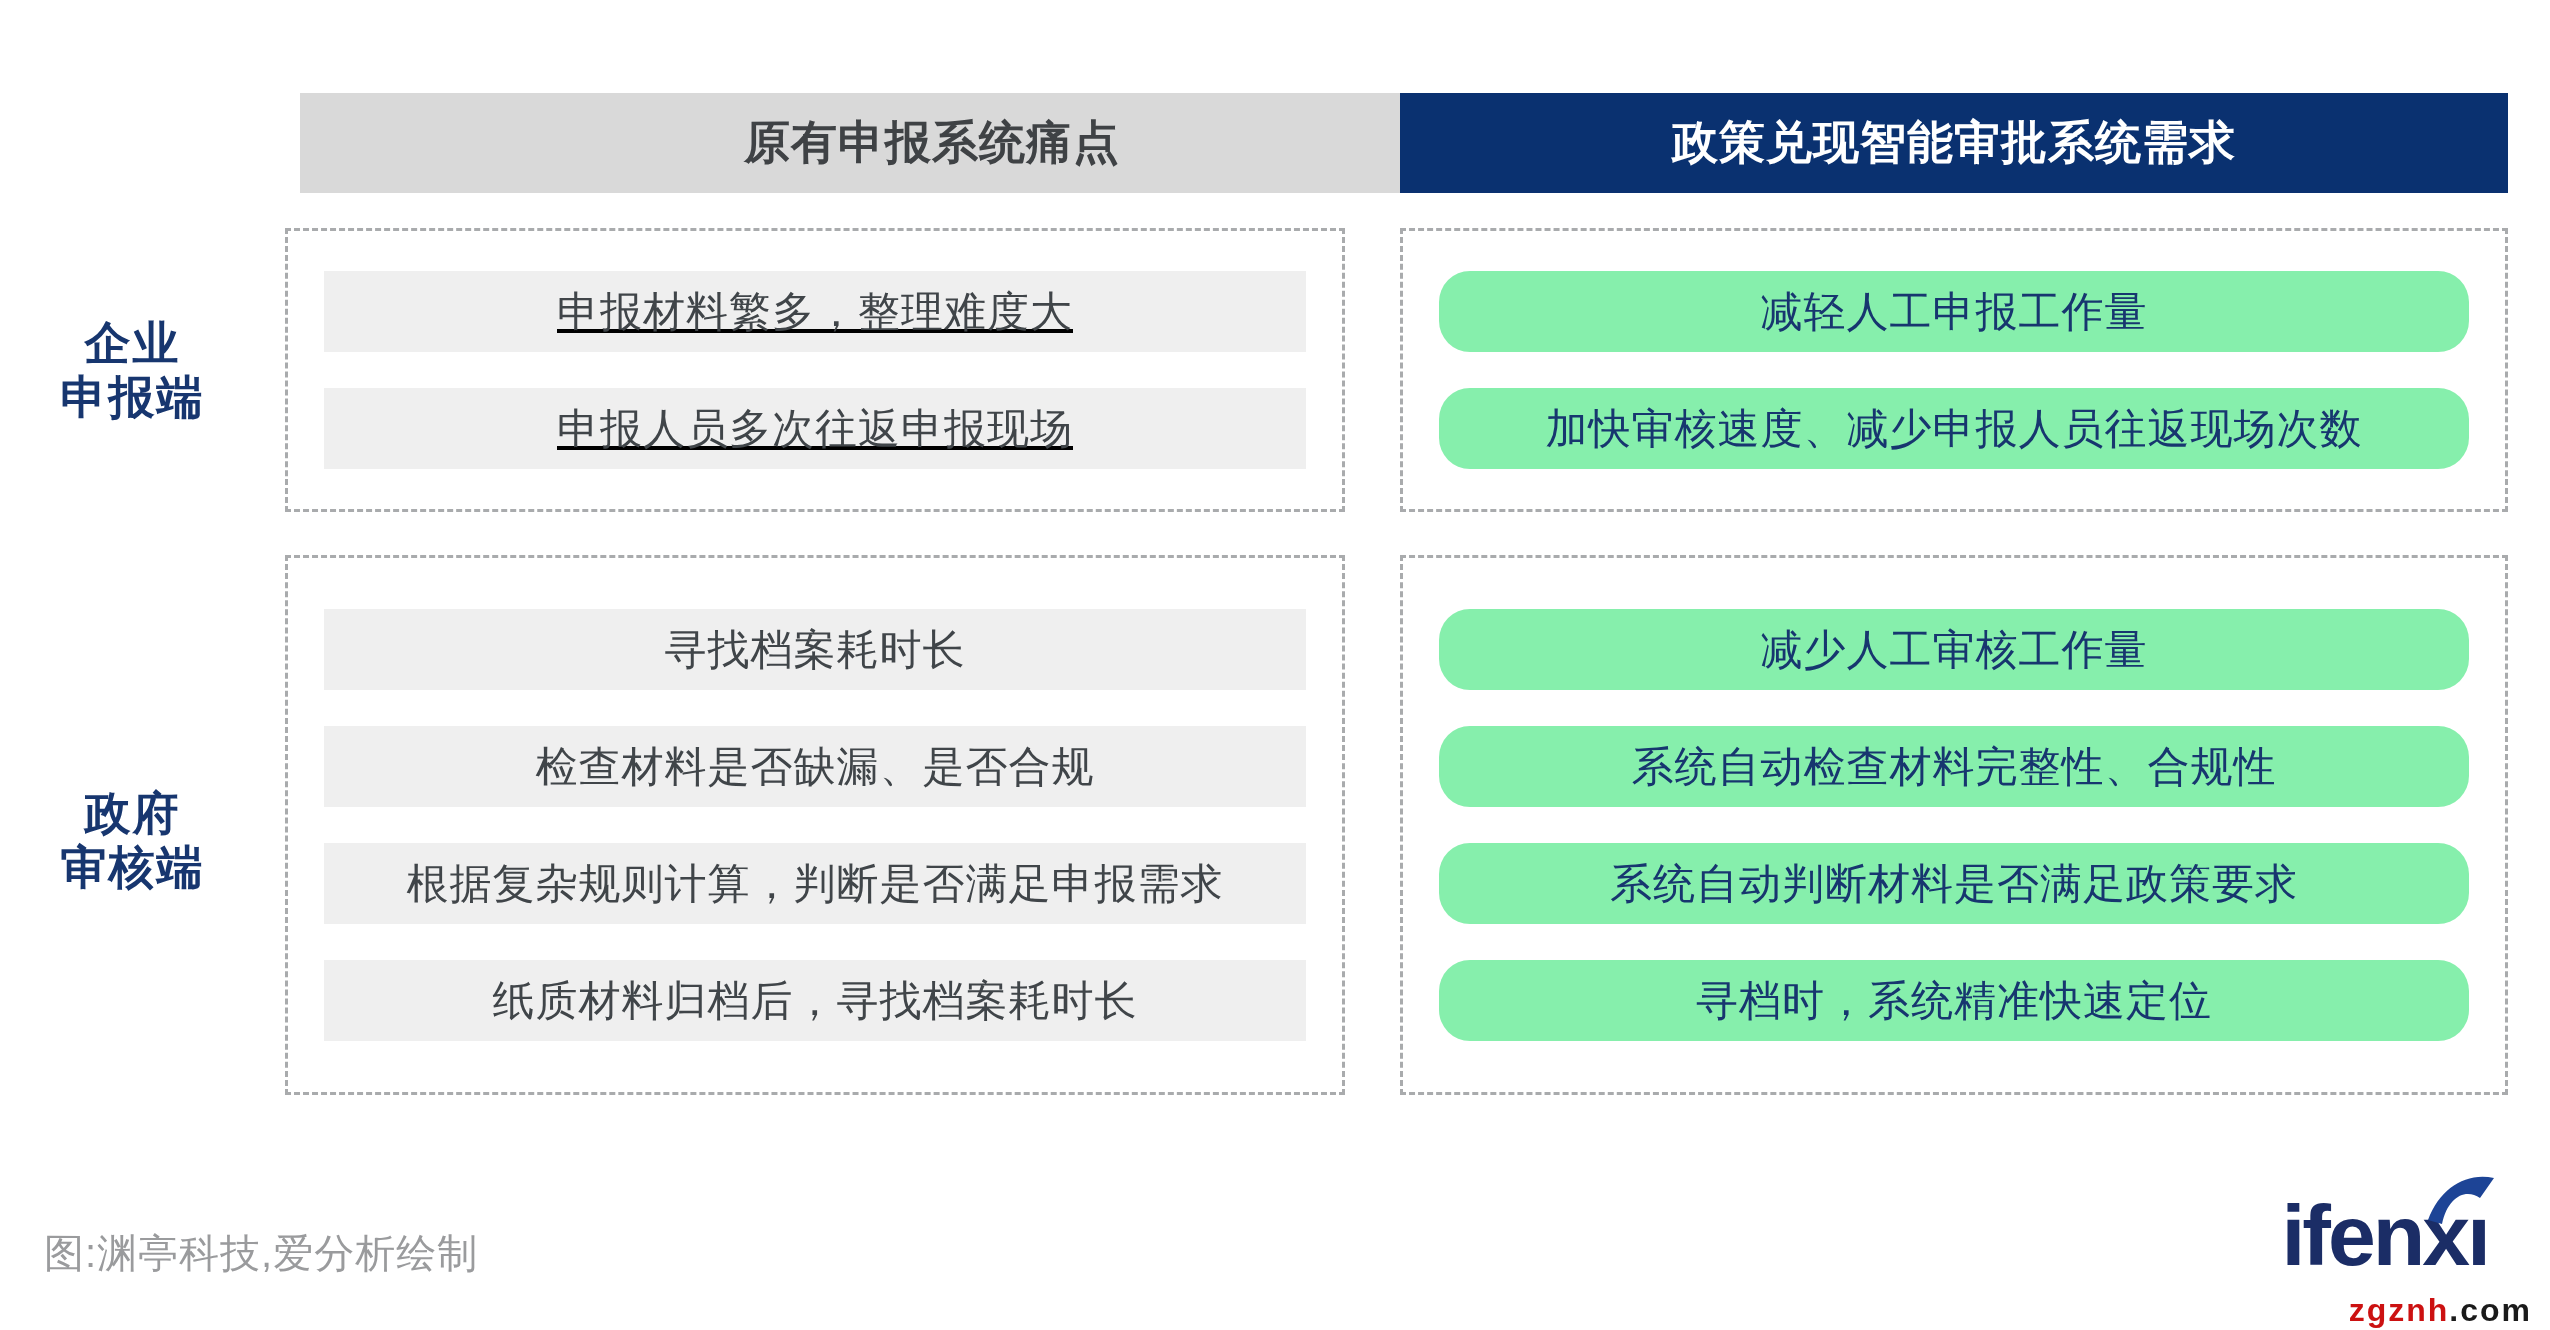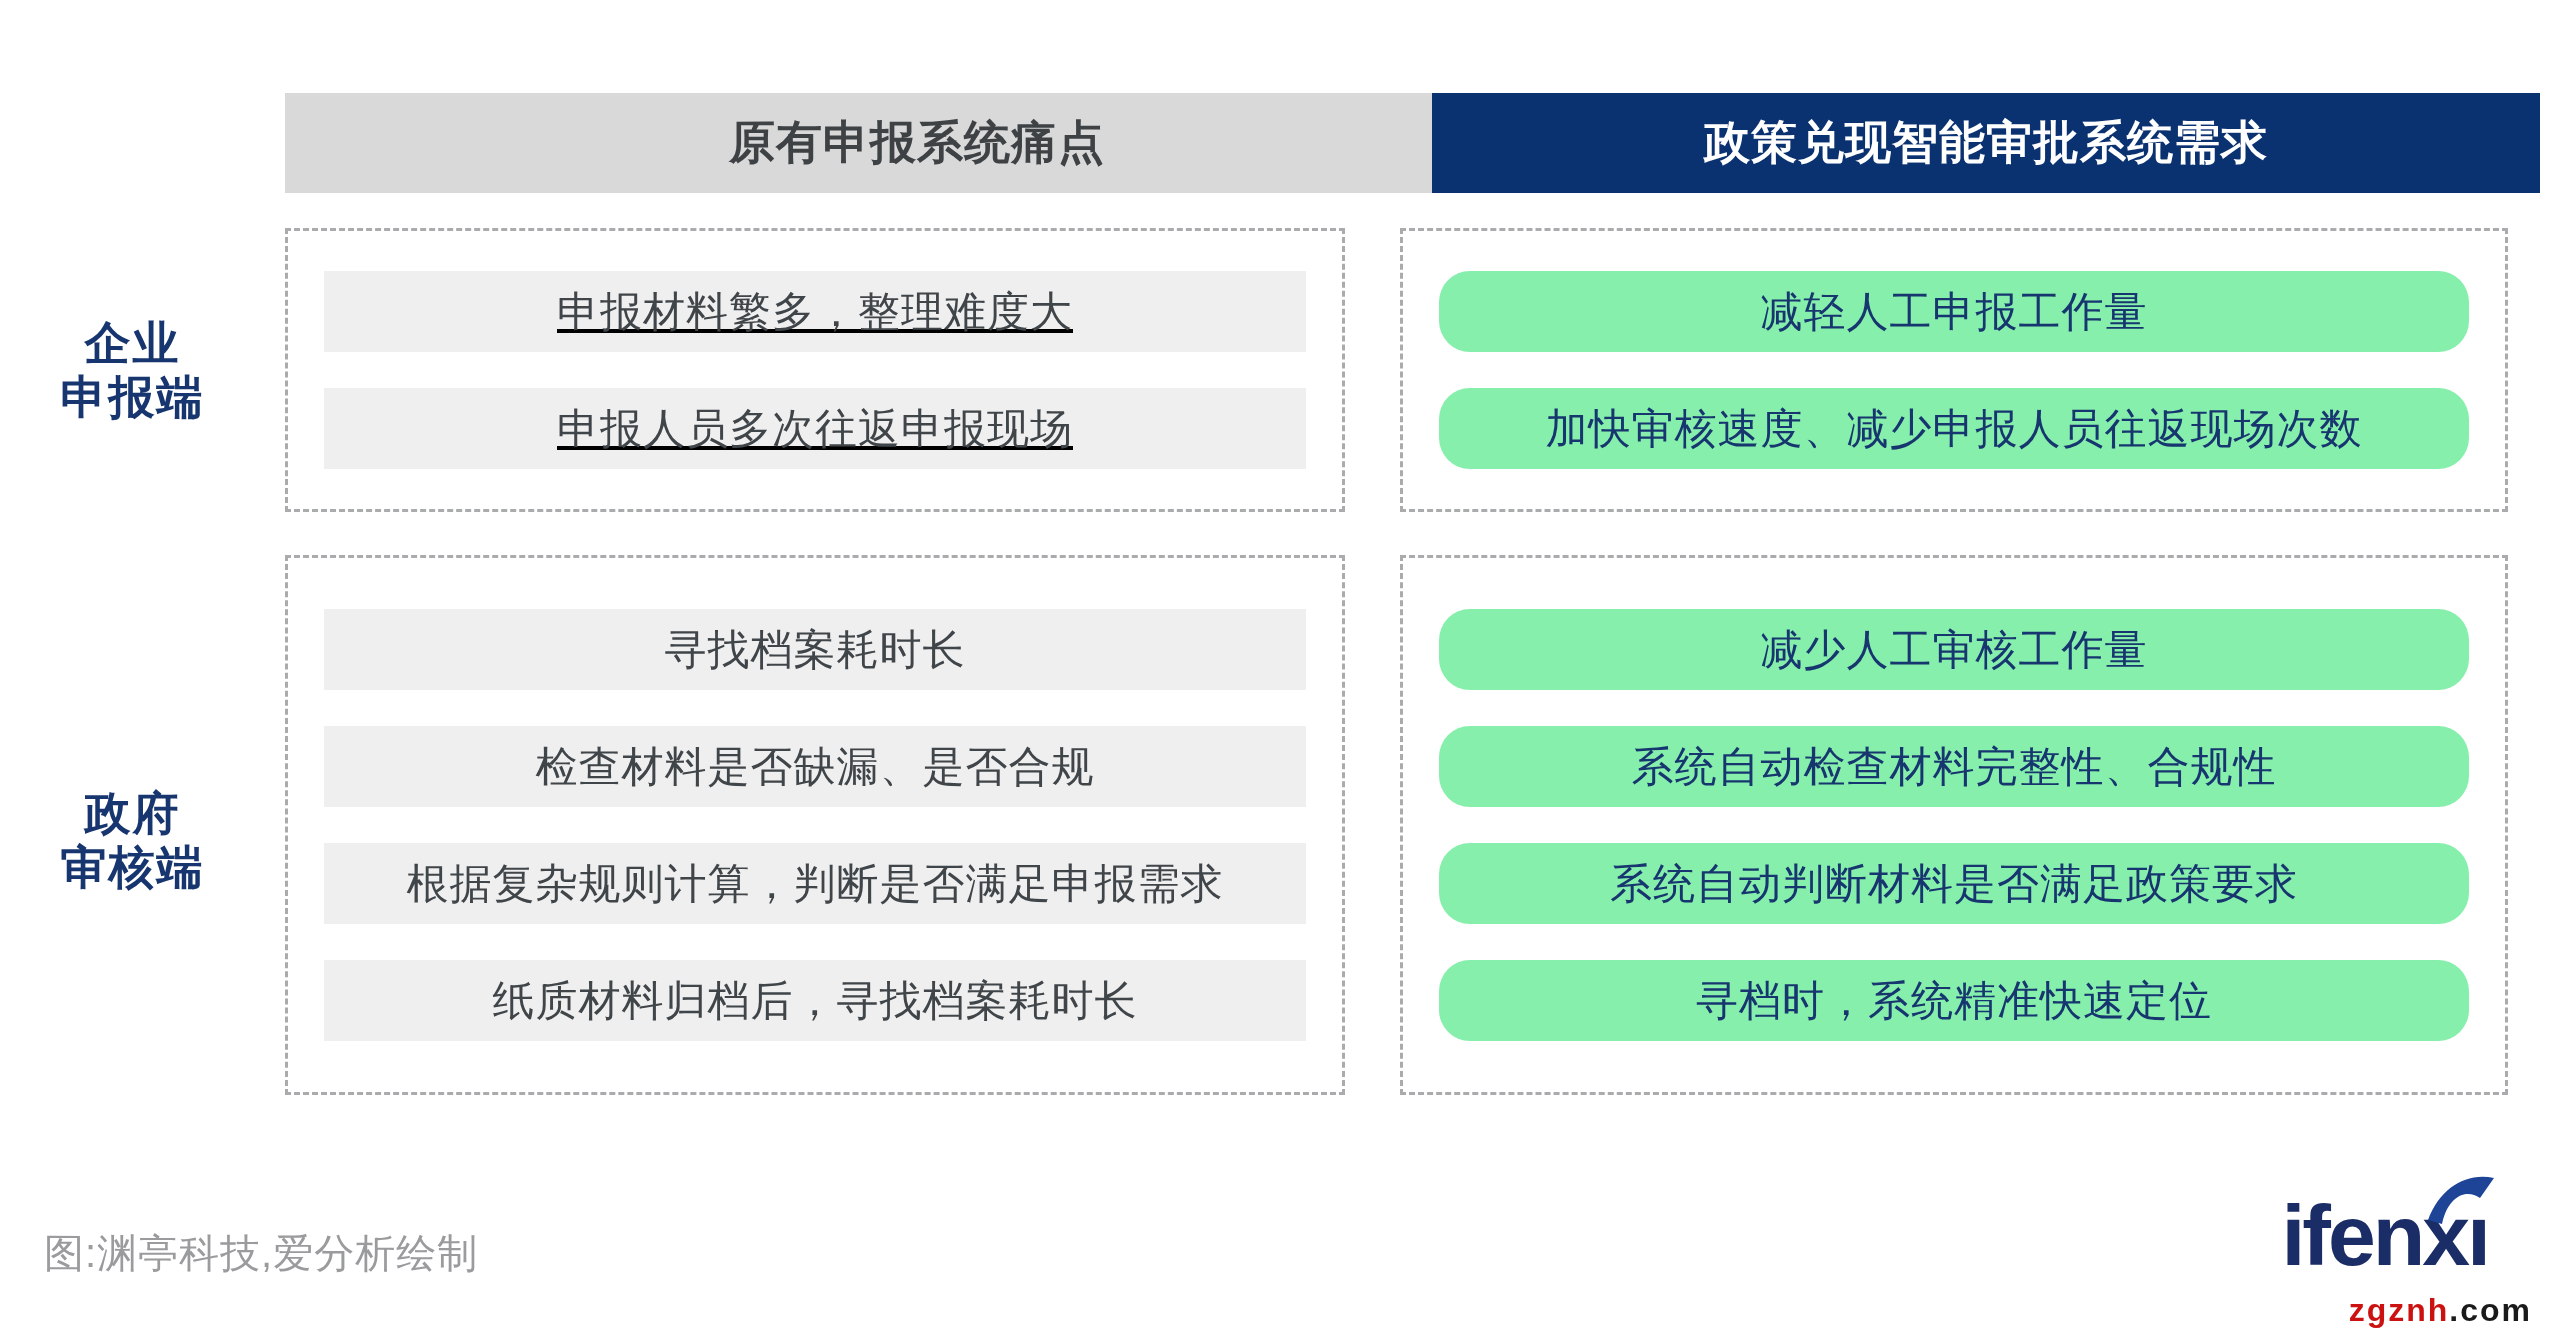--- a/index.html
+++ b/index.html
@@ -8,22 +8,22 @@
     font-family:"Liberation Sans","DejaVu Sans",sans-serif;
   }
   #canvas{position:absolute;inset:0;background:#ffffff;}
 
   
   .col-header{
     position:absolute;top:93px;height:100px;
     display:flex;align-items:center;justify-content:center;
     font-size:46px;font-weight:700;letter-spacing:1px;
   }
-  #hdr-left{left:285px;width:1264px;background:#d9d9d9;color:#3f4245;}
-  #hdr-right{left:1432px;width:1108px;background:#0a3170;color:#ffffff;}
+  #hdr-left{left:300px;width:1264px;background:#d9d9d9;color:#3f4245;}
+  #hdr-right{left:1400px;width:1108px;background:#0a3170;color:#ffffff;}
 
   
   .dashed-box{
     position:absolute;box-sizing:border-box;
     border:3px dashed #a9abad;
     display:flex;flex-direction:column;justify-content:center;
     gap:36px;padding:0 36px;
   }
   #box-g1-left {left:285px;top:228px;width:1060px;height:284px;text-decoration:underline;}
   #box-g1-right{left:1400px;top:228px;width:1108px;height:284px;}

